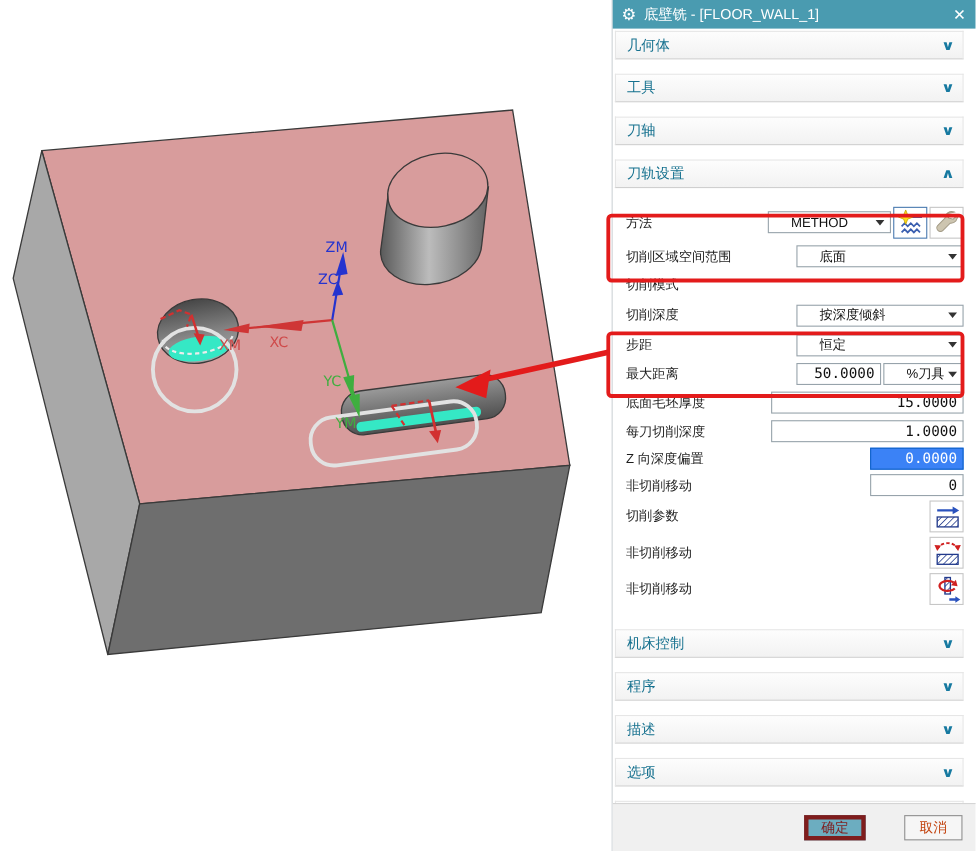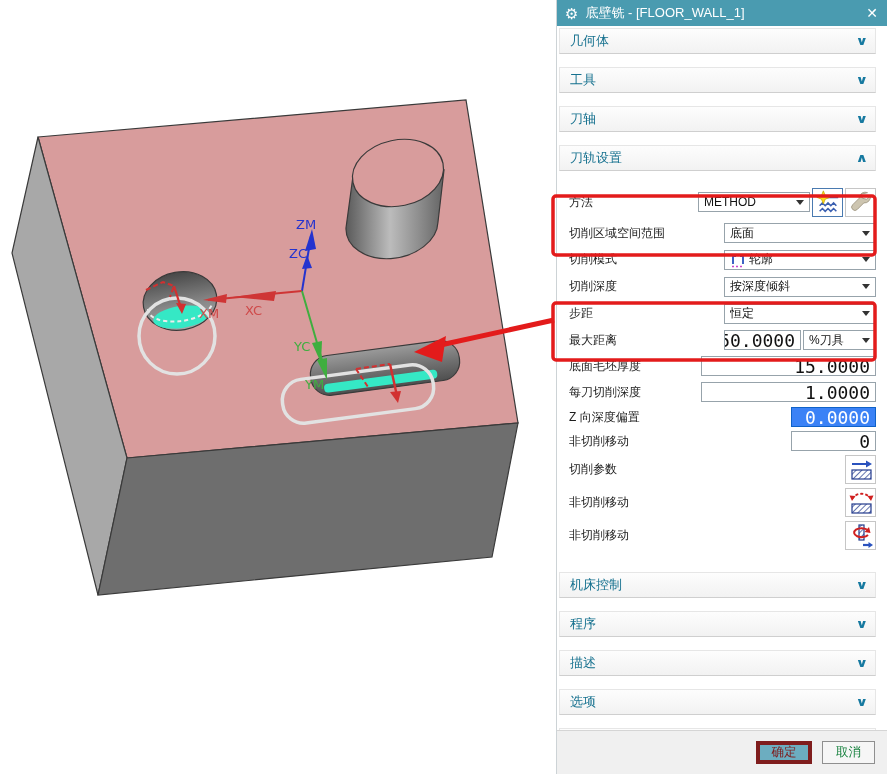--- a/index.html
+++ b/index.html
@@ -19,42 +19,42 @@
   .title{font-size:13px;flex:1;white-space:nowrap;overflow:hidden;}
   .close{font-size:14px;cursor:default;}
   .pbody{flex:1;padding:2px 11px 0 2px;overflow:hidden;}
   .secbar{height:26px;margin-bottom:13px;background:linear-gradient(#fdfdfd,#f2f2f2);
           border:1px solid #e6e6e6;border-bottom:1px solid #cfcfcf;display:flex;align-items:center;
           padding:0 8px 0 10px;color:#16718f;font-size:13px;}
   .secbar .chev{margin-left:auto;color:#1679a0;font-size:12px;font-weight:bold;transform:scaleX(1.3);}
   .prow{display:flex;align-items:center;padding-left:10px;font-size:12px;color:#1d1d1d;}
   .plabel{flex:1;white-space:nowrap;}
   .combo{height:20px;border:1px solid #97a3ab;background:#fff;display:flex;align-items:center;
-         padding-left:5px;font-size:12px;color:#111;position:relative;flex:none;}
+         padding-left:20px;font-size:12px;color:#111;position:relative;flex:none;}
   .combo .ctext{flex:1;white-space:nowrap;overflow:hidden;display:flex;align-items:center;gap:3px;}
   .caret{width:0;height:0;border-left:4px solid transparent;border-right:4px solid transparent;
          border-top:5px solid #333;margin:0 5px 0 4px;flex:none;}
   .w152{width:152px;} .w112{width:112px;} .w77{width:77px;} .w73{width:73px;margin-left:2px;}
   .nfield{height:20px;border:1px solid #97a3ab;background:#fff;display:flex;align-items:center;
           justify-content:flex-end;padding-right:5px;font-family:"DejaVu Sans Mono","Liberation Mono",monospace;
-          font-size:18px;color:#111;flex:none;overflow:hidden;}
+          font-size:13px;color:#111;flex:none;overflow:hidden;}
   .w175{width:175px;} .w85{width:85px;}
   .nfield.sel{background:#3b82f6;border-color:#0f62c8;color:#fff;margin-left:36px;}
   .ibtn{width:31px;height:29px;background:#fff;border:1px solid #c6c6c6;display:flex;align-items:center;
         justify-content:center;padding:0;flex:none;}
   .ibtn.sel{border:1px solid #4a7ab0;}
   .mlauto{margin-left:auto;}
   .gap2{width:2px;flex:none;}
   .actionstrip{height:36px;display:flex;align-items:center;justify-content:center;gap:4px;}
   .footer{height:44px;flex:none;background:#f0f0f0;border-top:1px solid #d5d5d5;display:flex;
           align-items:center;justify-content:flex-end;gap:10px;padding-right:12px;}
   .btn{height:23px;font-size:12.5px;display:flex;align-items:center;justify-content:center;
        font-family:inherit;}
   .btn.ok{width:56px;background:#6cadc0;border:4px solid #7f1d1d;color:#7f1d1d;}
-  .btn.cancel{width:53px;background:#f6f6f6;border:1px solid #8f8f8f;color:#15803d;}
+  .btn.cancel{width:53px;background:#f6f6f6;border:1px solid #8f8f8f;color:#c2410c;margin-left:25px;}
   .h36{height:36px;} .h26{height:26px;align-items:center;} .h27{height:27px;} .h24{height:24px;} .h33{height:33px;}
   .sp20{height:20px;} .sp8{height:8px;}
 </style>
 </head>
 <body>
 
 <div class="viewport">
 <svg width="556" height="774" viewBox="0 0 556 774">
   <defs>
     <linearGradient id="cylSide" x1="0" y1="0" x2="1" y2="0">
@@ -184,30 +184,20 @@
     <div class="prow h26">
       <span class="plabel">切削区域空间范围</span>
       <div class="combo w152 mlauto">
         <span class="ctext">底面</span>
         <span class="caret"></span>
       </div>
     </div>
 
     <div class="prow h27">
       <span class="plabel">切削模式</span>
-      <div class="combo w152 mlauto">
-        <span class="ctext">
-          <svg width="16" height="16" viewBox="0 0 16 16">
-            <path d="M3,12 V4 H6 M10,4 H13 V12" stroke="#2a52be" stroke-width="1.8" fill="none"></path>
-            <line x1="2" y1="14.5" x2="14" y2="14.5" stroke="#cc44cc" stroke-width="1.4" stroke-dasharray="2,2"></line>
-          </svg>
-          <span>轮廓</span>
-        </span>
-        <span class="caret"></span>
-      </div>
     </div>
 
     <div class="prow h27">
       <span class="plabel">切削深度</span>
       <div class="combo w152 mlauto">
         <span class="ctext">按深度倾斜</span>
         <span class="caret"></span>
       </div>
     </div>
 

